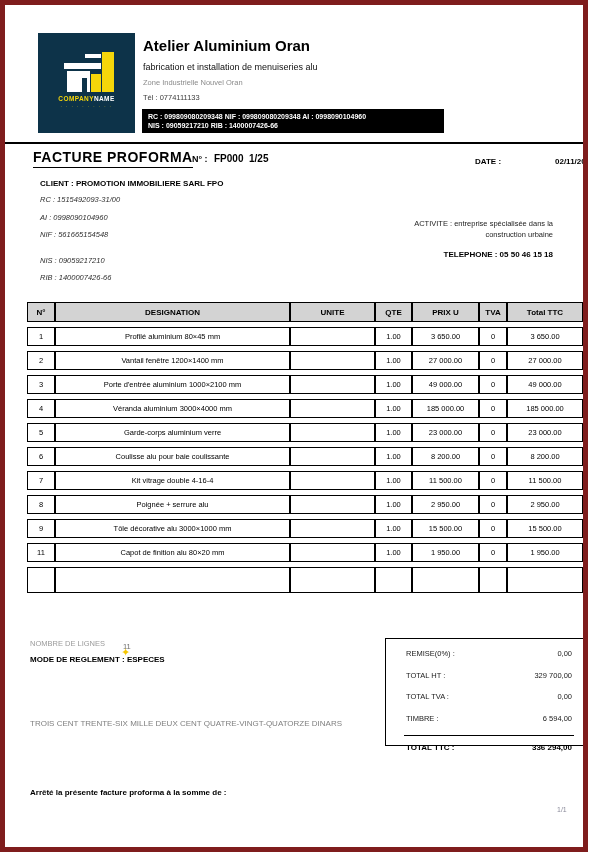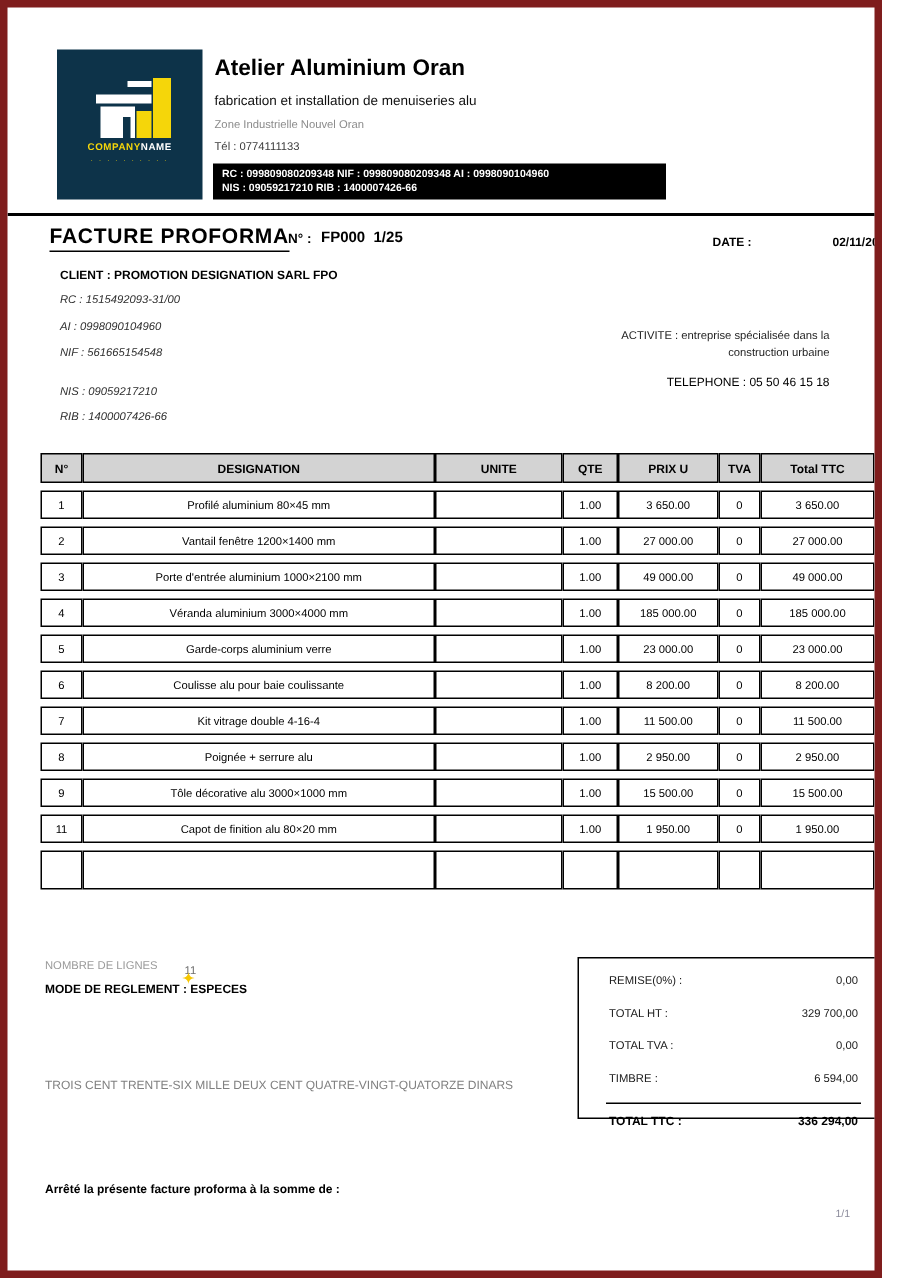--- a/index.html
+++ b/index.html
@@ -38,21 +38,21 @@
   .doc-no{position:absolute;left:209px;top:148px;font-size:10px;font-weight:600;white-space:pre;}
   .date-label{position:absolute;left:470px;top:152px;font-size:8px;font-weight:bold;}
   .date-value{position:absolute;left:518px;top:152px;font-size:8px;font-weight:bold;padding-left:32px;}
   .client-line{position:absolute;left:35px;top:174px;font-size:8px;font-weight:bold;}
   .client-details{position:absolute;left:35px;top:190px;font-size:7.5px;font-style:italic;color:#2e2e2e;}
   .client-details div{height:17.5px;}
   .client-details div:nth-child(4){margin-top:8px;}
   .activity{position:absolute;right:30px;top:213px;text-align:right;font-size:7.5px;
     color:#1d1d1d;line-height:11px;}
   .activity span{display:block;}
-  .telephone{position:absolute;right:30px;top:245px;font-size:8px;font-weight:normal;}
+  .telephone{position:absolute;right:30px;top:245px;font-size:8px;font-weight:bold;}
   
   .items{position:absolute;left:22px;top:292px;border-collapse:separate;border-spacing:0 5px;table-layout:fixed;}
   .items th{background:#d3d3d3;font-size:8px;font-weight:bold;height:20px;}
   .items td{font-size:7.5px;height:19px;background:#fff;}
   .items th,.items td{border:1.2px solid #000;text-align:center;padding:0 2px;
     box-sizing:border-box;overflow:hidden;white-space:nowrap;}
   .items tr:last-child td{height:26px;}
   
   .lines-label{position:absolute;left:25px;top:634px;font-size:7.5px;color:#9a9a9a;}
   .lines-count{position:absolute;left:118px;top:637px;font-size:7.5px;color:#6e6e6e;}
@@ -98,21 +98,21 @@
   </div>
 
   <div class="divider"></div>
 
   <div class="doc-title">FACTURE PROFORMA</div>
   <div class="doc-no-label">N° :</div>
   <div class="doc-no">FP000  1/25</div>
   <div class="date-label">DATE :</div>
   <div class="date-value">02/11/2025</div>
 
-  <div class="client-line">CLIENT : PROMOTION DESIGNATION SARL FPO</div>
+  <div class="client-line">CLIENT : PROMOTION IMMOBILIERE SARL FPO</div>
   <div class="client-details">
     <div>RC : 1515492093-31/00</div>
     <div>AI : 0998090104960</div>
     <div>NIF : 561665154548</div>
     <div>NIS : 09059217210</div>
     <div>RIB : 1400007426-66</div>
   </div>
 
   <div class="activity">
     <span>ACTIVITE : entreprise spécialisée dans la</span>

